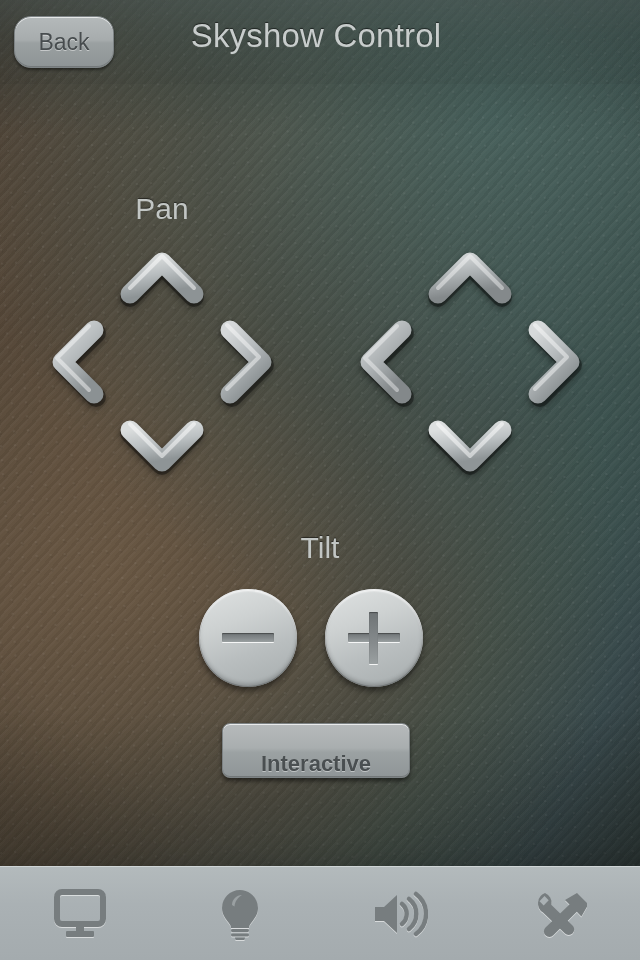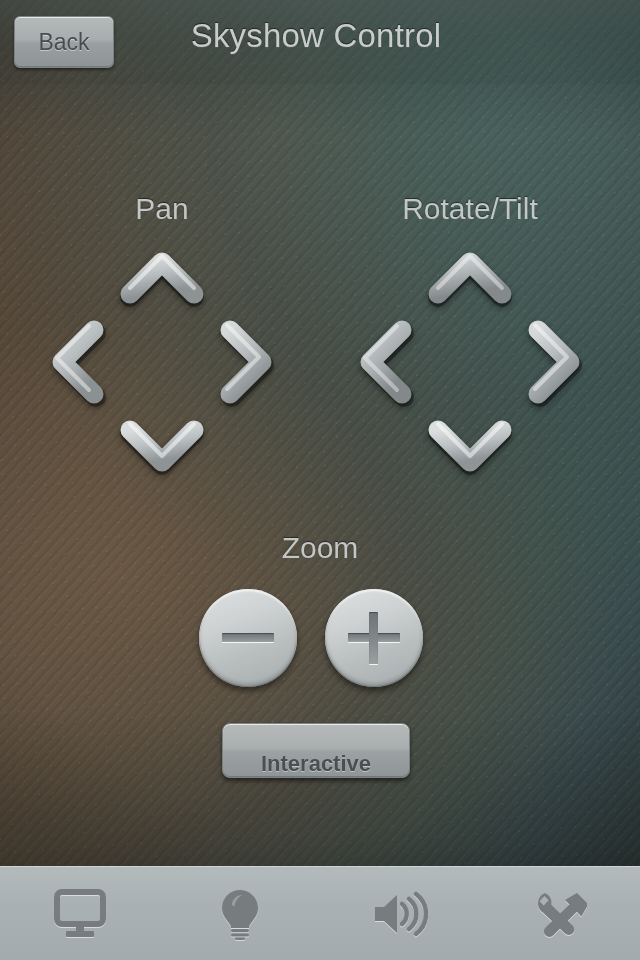--- a/index.html
+++ b/index.html
@@ -69,21 +69,21 @@
   .title{
     position:absolute; left:0; top:17px; width:632px;
     text-align:center;
     font-size:33px; font-weight:400; letter-spacing:0.2px;
     color:#c8cdcc;
     text-shadow:0 -1px 1px rgba(0,0,0,0.55), 0 1px 0 rgba(255,255,255,0.06);
   }
   .back-btn{
     position:absolute; left:14px; top:16px;
     width:100px; height:52px;
-    border-radius:6px;
+    border-radius:17px;
     background:linear-gradient(180deg,#b4b9ba 0%, #a7acad 46%, #9aa0a1 52%, #8e9496 100%);
     border:1px solid #7d8385;
     box-shadow:
       inset 0 1px 0 rgba(255,255,255,0.65),
       inset 0 -1px 0 rgba(0,0,0,0.18),
       0 2px 3px rgba(0,0,0,0.45);
     display:flex; align-items:center; justify-content:center;
     cursor:pointer;
   }
   .back-btn span{
@@ -260,21 +260,20 @@
             <stop offset="1" stop-color="#8e9496"></stop>
           </linearGradient>
         </defs>
         <path d="M16 34 L48 66 L80 34" fill="none" stroke="rgba(0,0,0,0.35)" stroke-width="20" stroke-linecap="round" stroke-linejoin="round" transform="translate(0,3)"></path>
         <path d="M16 34 L48 66 L80 34" fill="none" stroke="url(#gPanDown)" stroke-width="19" stroke-linecap="round" stroke-linejoin="round"></path>
         <path d="M16 34 L48 66 L80 34" fill="none" stroke="rgba(255,255,255,0.5)" stroke-width="4" stroke-linecap="round" stroke-linejoin="round" transform="translate(0,-6)"></path>
       </svg>
     </div>
   </div>
 
-  <div class="sec-label" id="label-rot">Rotate/Tilt</div>
 
   <div class="dpad" id="dpad-rot">
     <div class="chev chev-up">
       <svg viewBox="0 0 96 96">
         <defs>
           <linearGradient id="gRotUp" x1="0" y1="0" x2="0.35" y2="1">
             <stop offset="0" stop-color="#cdd1d2"></stop>
               <stop offset="0.45" stop-color="#adb2b4"></stop>
             <stop offset="1" stop-color="#84898b"></stop>
           </linearGradient>
@@ -324,21 +323,21 @@
             <stop offset="1" stop-color="#8f9597"></stop>
           </linearGradient>
         </defs>
         <path d="M16 34 L48 66 L80 34" fill="none" stroke="rgba(0,0,0,0.35)" stroke-width="20" stroke-linecap="round" stroke-linejoin="round" transform="translate(0,3)"></path>
         <path d="M16 34 L48 66 L80 34" fill="none" stroke="url(#gRotDown)" stroke-width="19" stroke-linecap="round" stroke-linejoin="round"></path>
         <path d="M16 34 L48 66 L80 34" fill="none" stroke="rgba(255,255,255,0.5)" stroke-width="4" stroke-linecap="round" stroke-linejoin="round" transform="translate(0,-6)"></path>
       </svg>
     </div>
   </div>
 
-  <div class="sec-label" id="label-zoom">Zoom</div>
+  <div class="sec-label" id="label-zoom">Tilt</div>
 
   <div class="zbtn" id="btn-zoom-out">
     <div class="glyph-h"></div>
   </div>
 
   <div class="zbtn" id="btn-zoom-in">
     <div class="glyph-h"></div>
     <div class="glyph-v"></div>
   </div>
 

